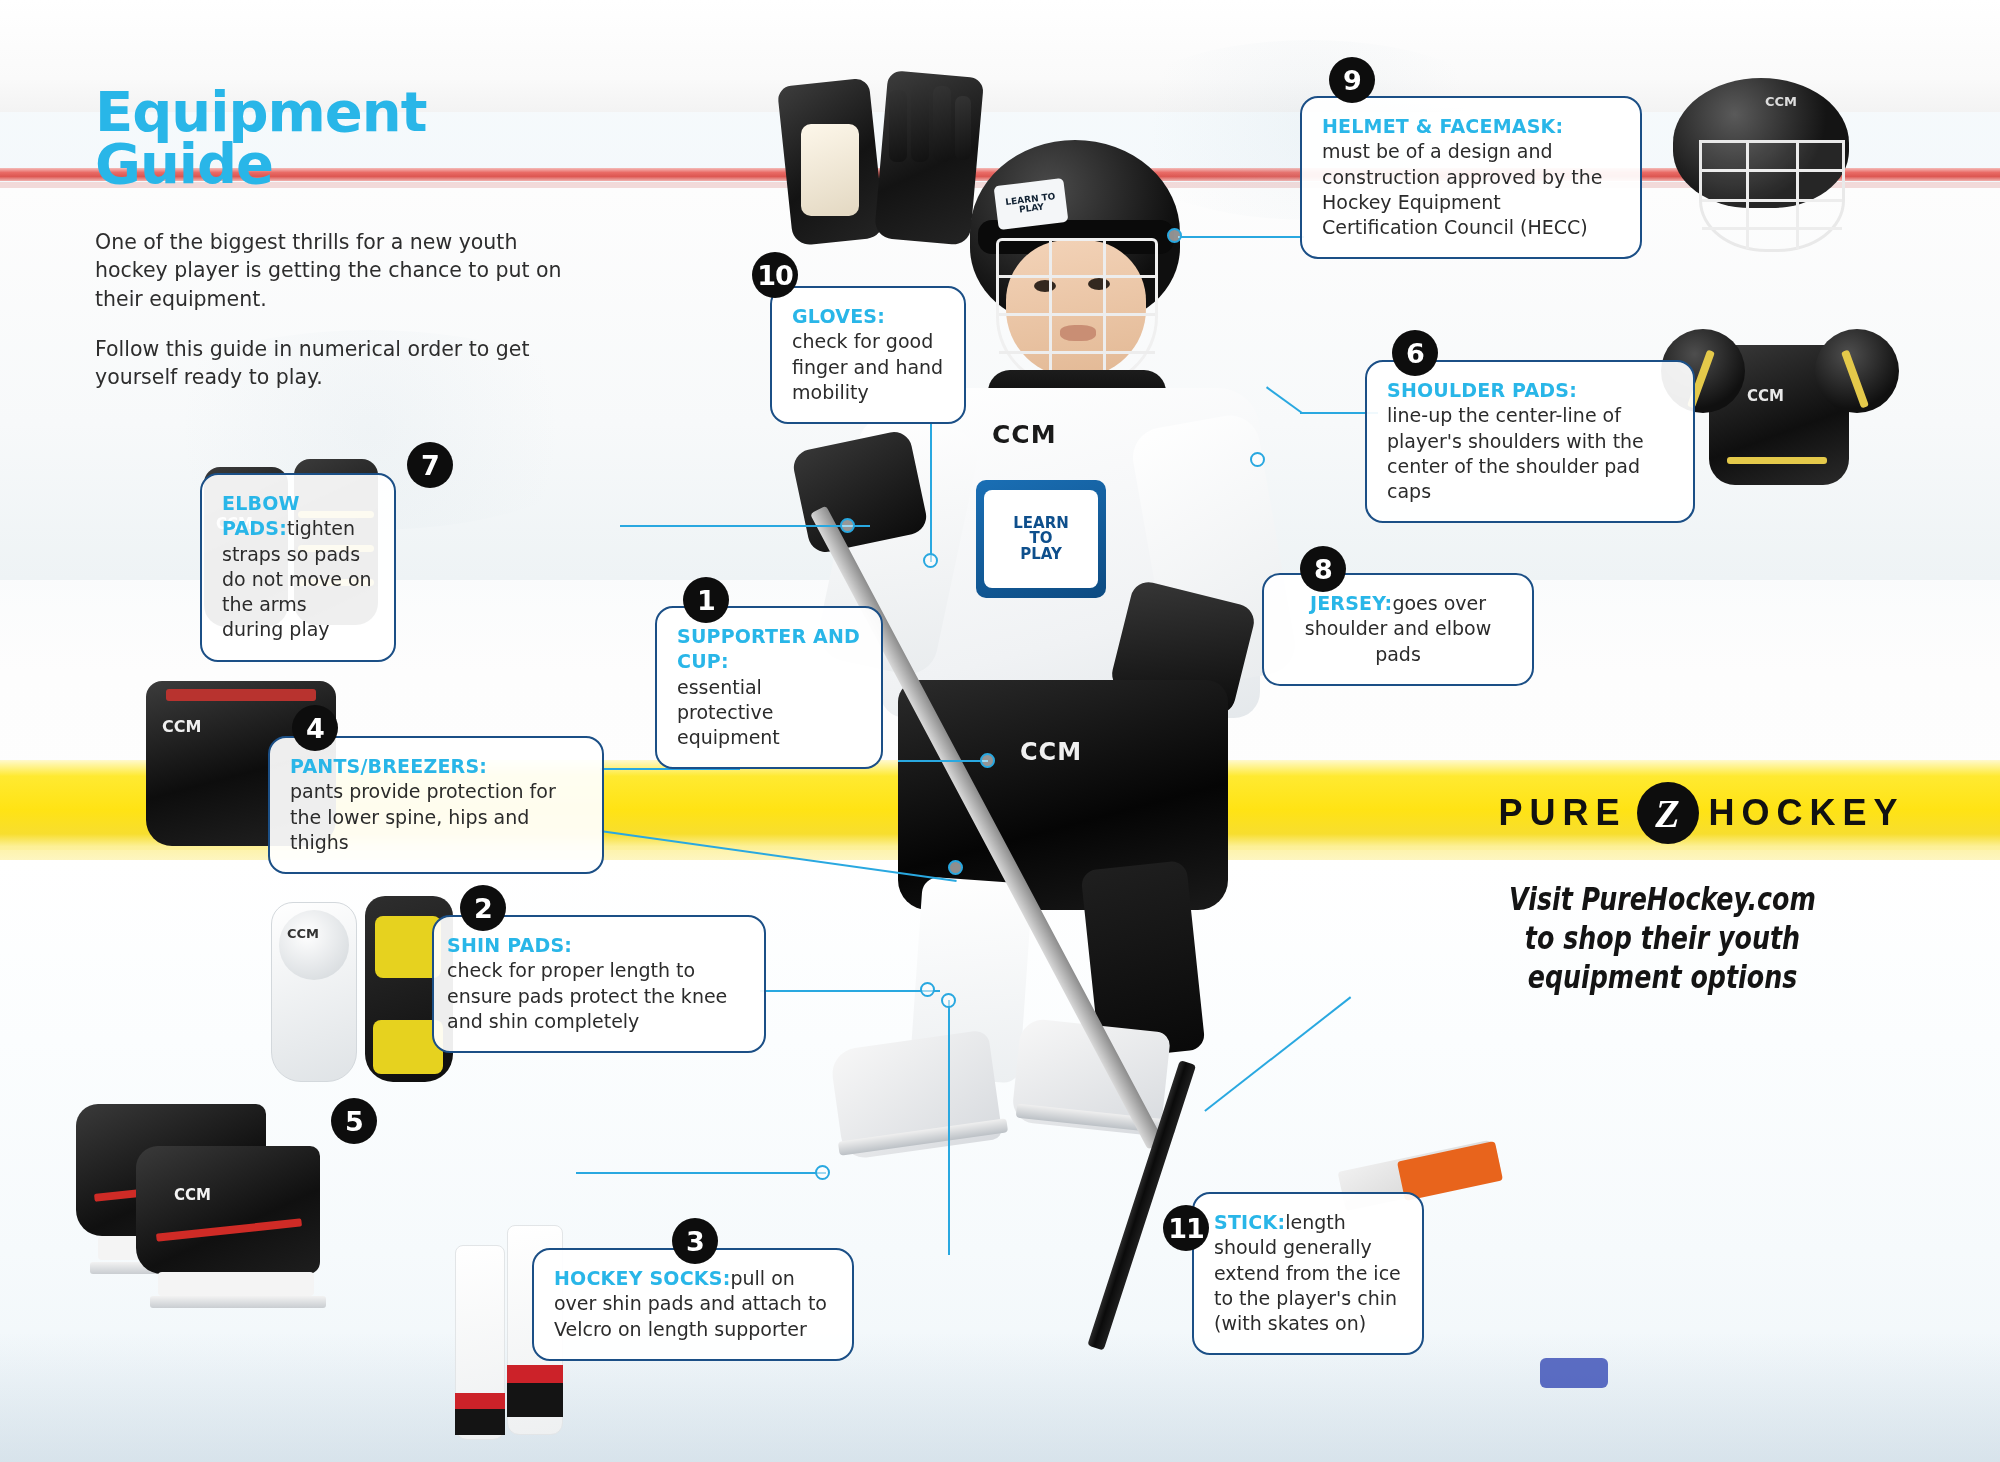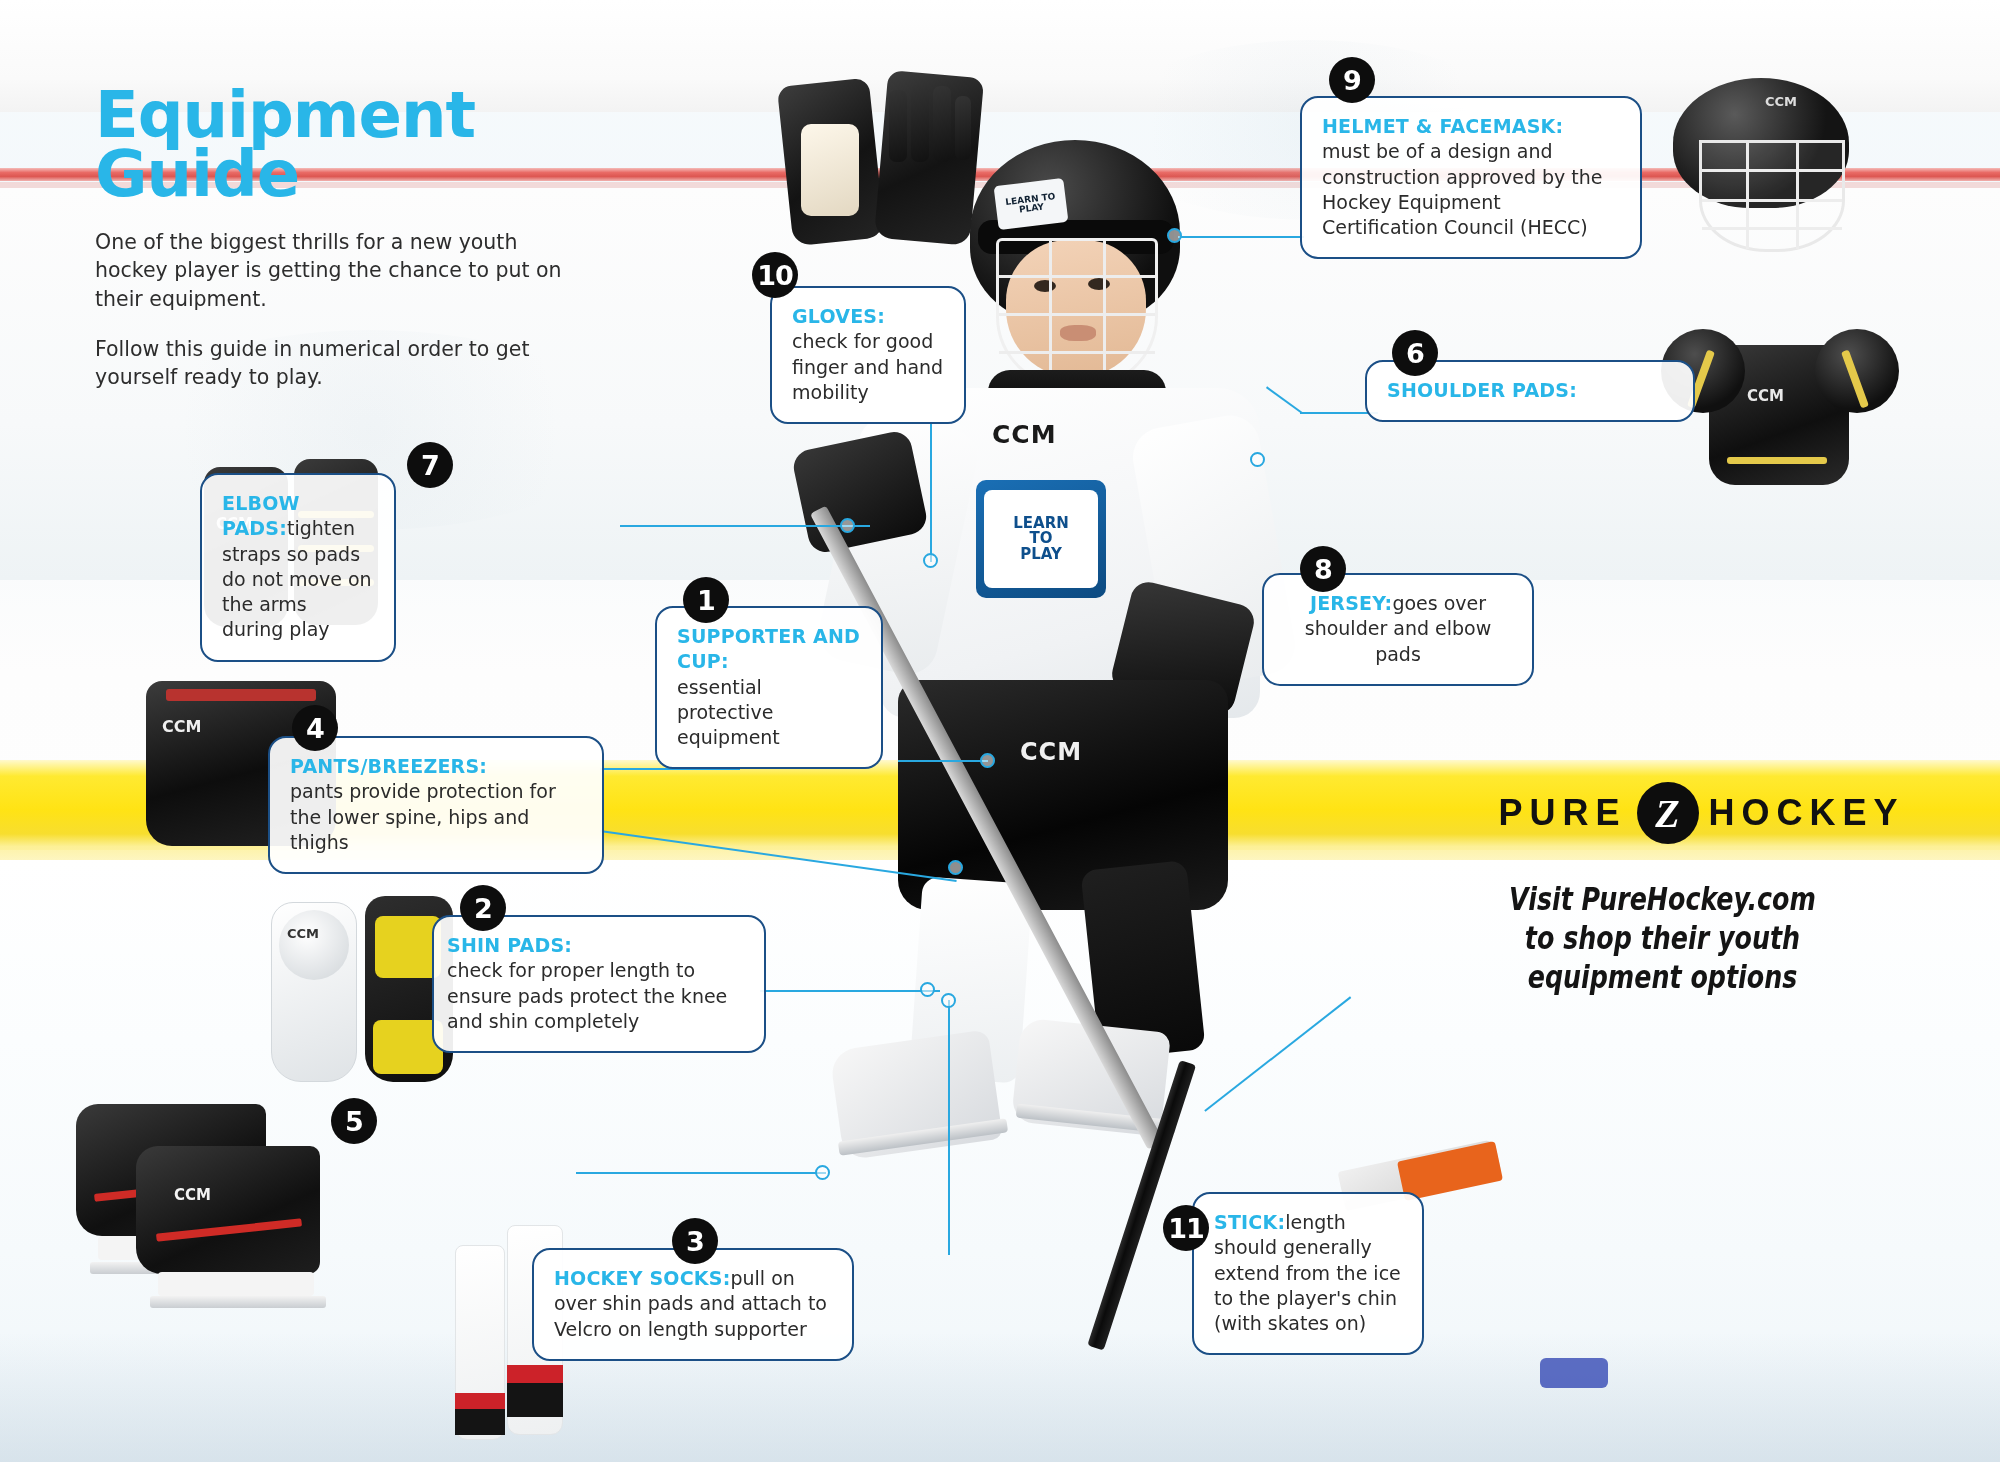--- a/index.html
+++ b/index.html
@@ -54,21 +54,21 @@
   }
   .rink-ghost {
     position:absolute; opacity:.12; border-radius:50%;
     background: radial-gradient(circle,#b9cdd8 0%, rgba(255,255,255,0) 70%);
   }
 
   
   .title {
     position:absolute; left:95px; top:86px;
     color:#29b6e8;
-    font-size:64px; line-height:.92;
+    font-size:56px; line-height:.92;
     font-weight:700; letter-spacing:-1px;
     font-family:"DejaVu Sans", sans-serif;
   }
   .title .l2 { display:block; }
   .intro {
     position:absolute; left:95px; top:228px; width:470px;
     font-size:20.5px; line-height:1.38; color:#2d2d2d;
     font-family:"DejaVu Sans", sans-serif;
   }
   .intro p + p { margin-top:22px; }
@@ -403,20 +403,21 @@
   <div class="badge" style="left:752px;top:252px;">10</div>
 
   <div class="box" style="left:1300px;top:96px;width:342px;">
     <span class="hdr">HELMET &amp; FACEMASK:</span>
     <div>must be of a design and construction approved by the Hockey Equipment Certification Council (HECC)</div>
   </div>
   <div class="badge" style="left:1329px;top:57px;">9</div>
 
   <div class="box" style="left:1365px;top:360px;width:330px;">
     <span class="hdr">SHOULDER PADS:</span>
+    <div>line-up the center-line of player's shoulders with the center of the shoulder pad caps</div>
   </div>
   <div class="badge" style="left:1392px;top:330px;">6</div>
 
   <div class="box" style="left:1262px;top:573px;width:272px;text-align:center;">
     <span class="hdr">JERSEY:</span><span>goes over shoulder and elbow pads</span>
   </div>
   <div class="badge" style="left:1300px;top:546px;">8</div>
 
   <div class="box" style="left:200px;top:473px;width:196px;">
     <span class="hdr">ELBOW PADS:</span><span>tighten straps so pads do not move on the arms during play</span>

